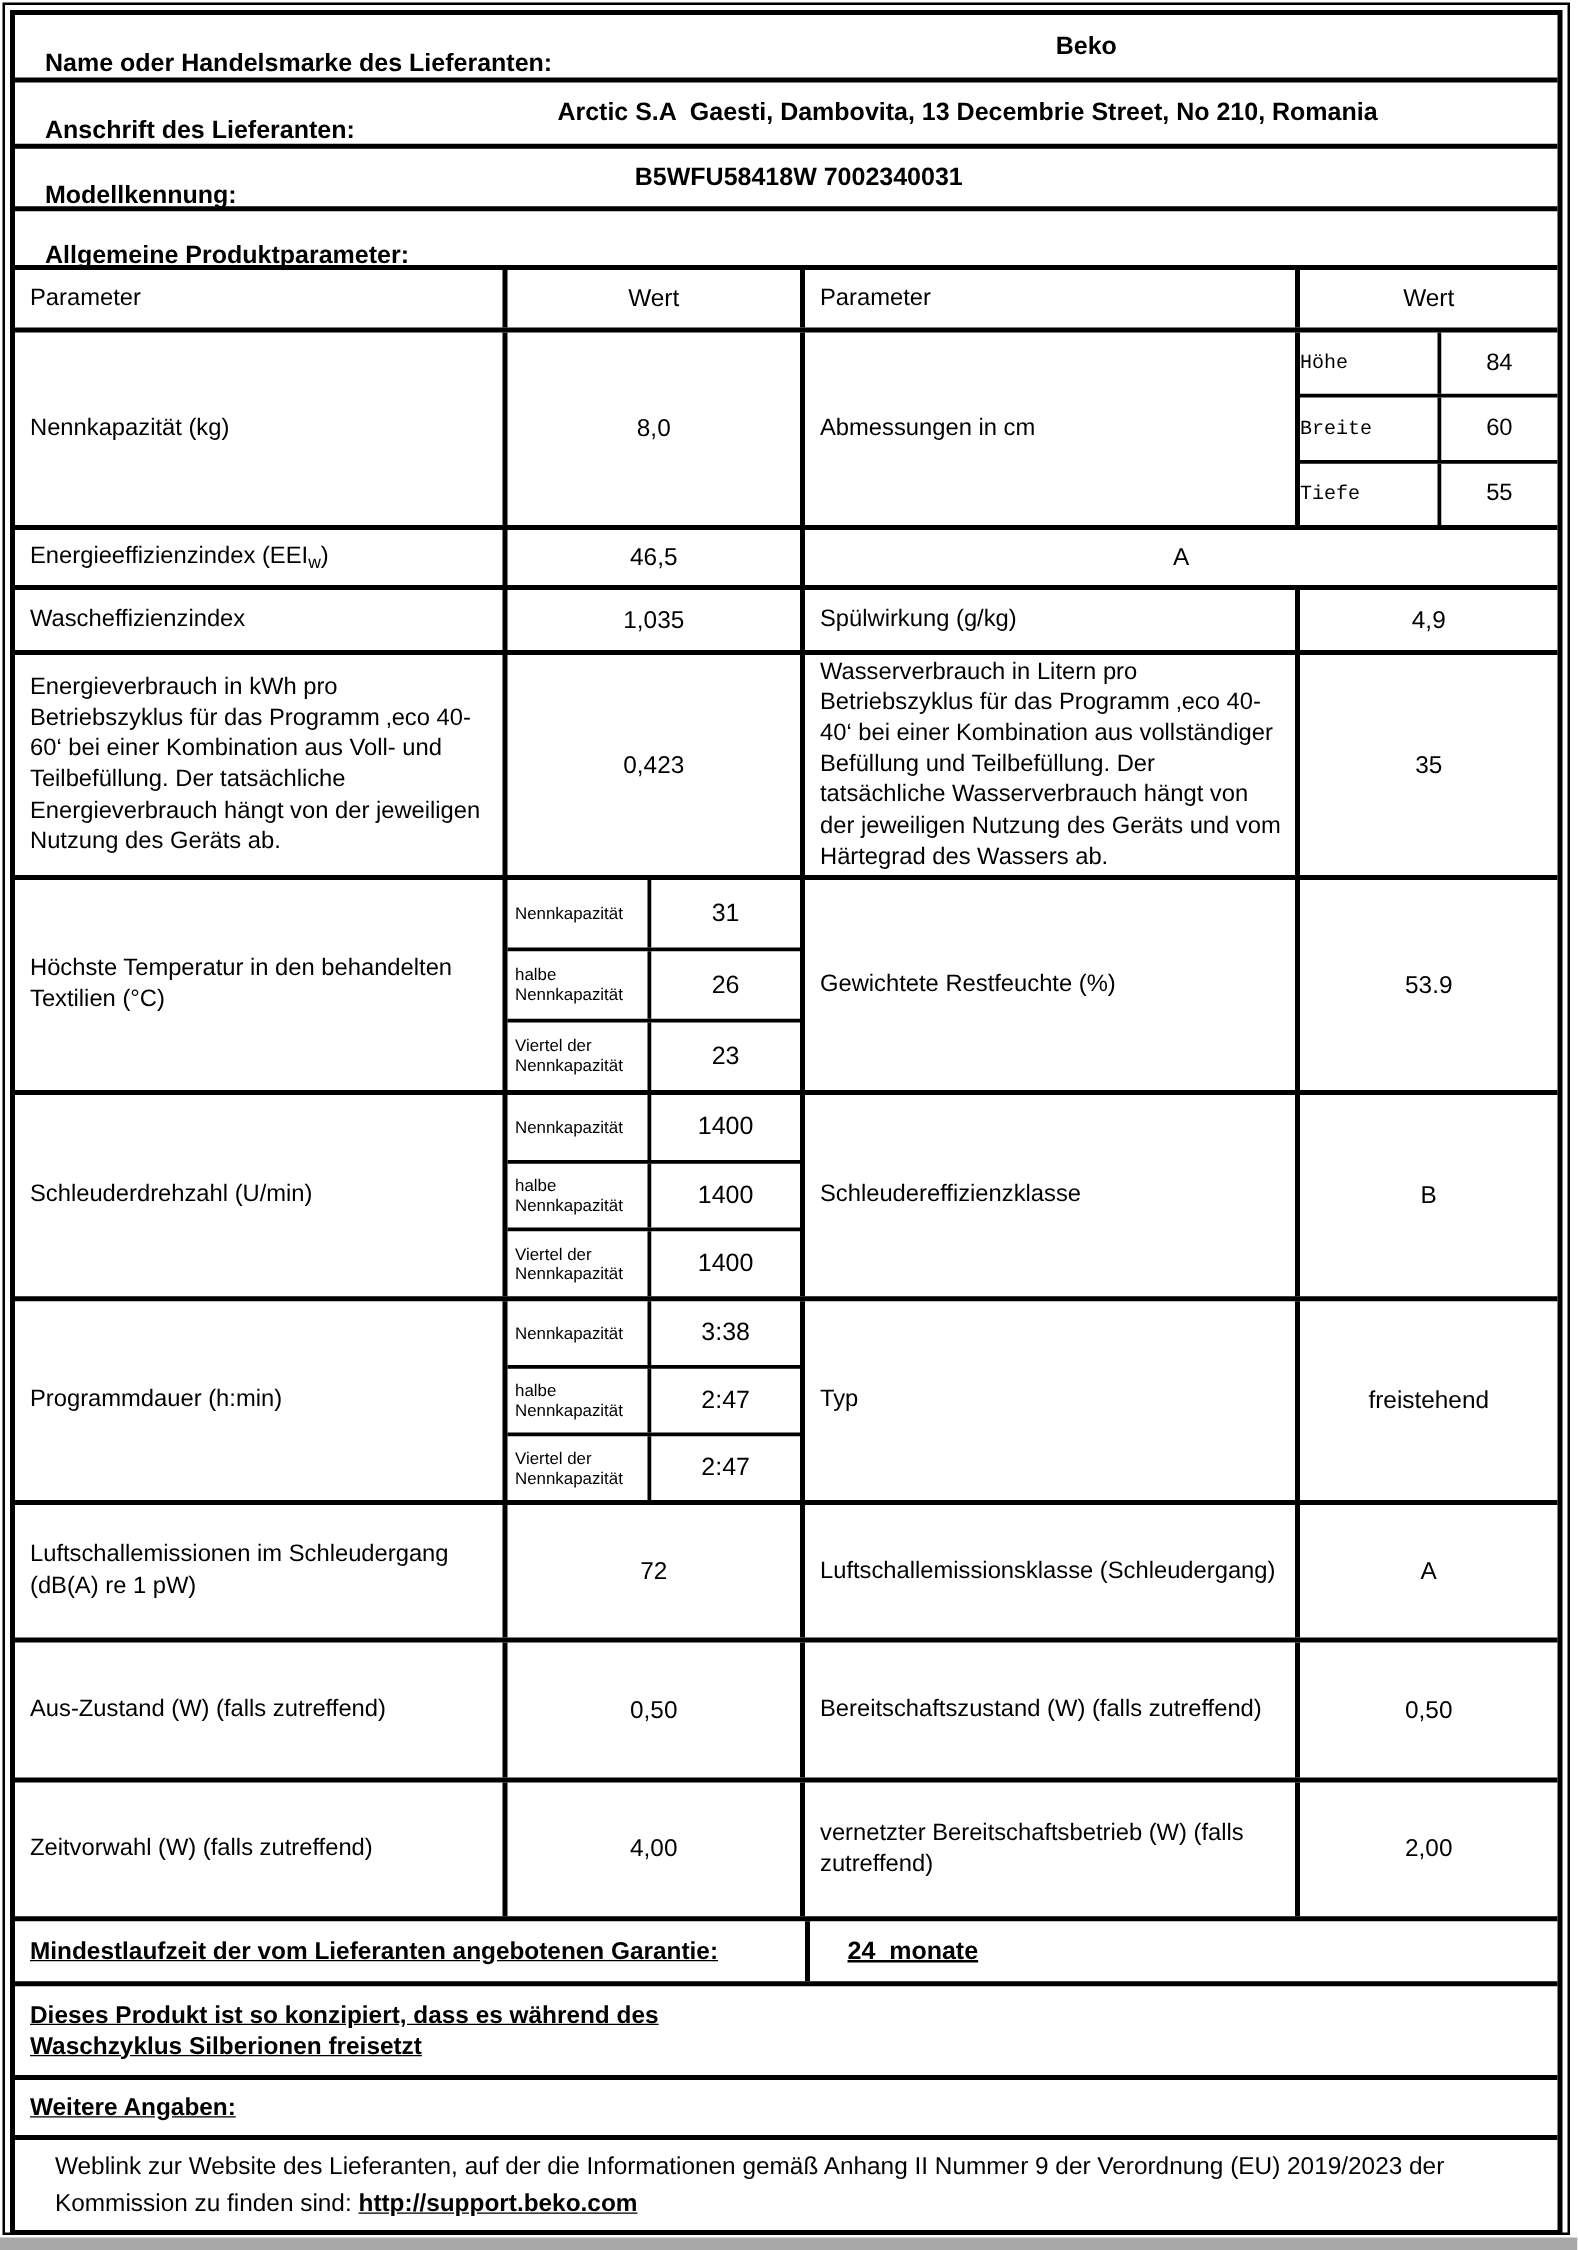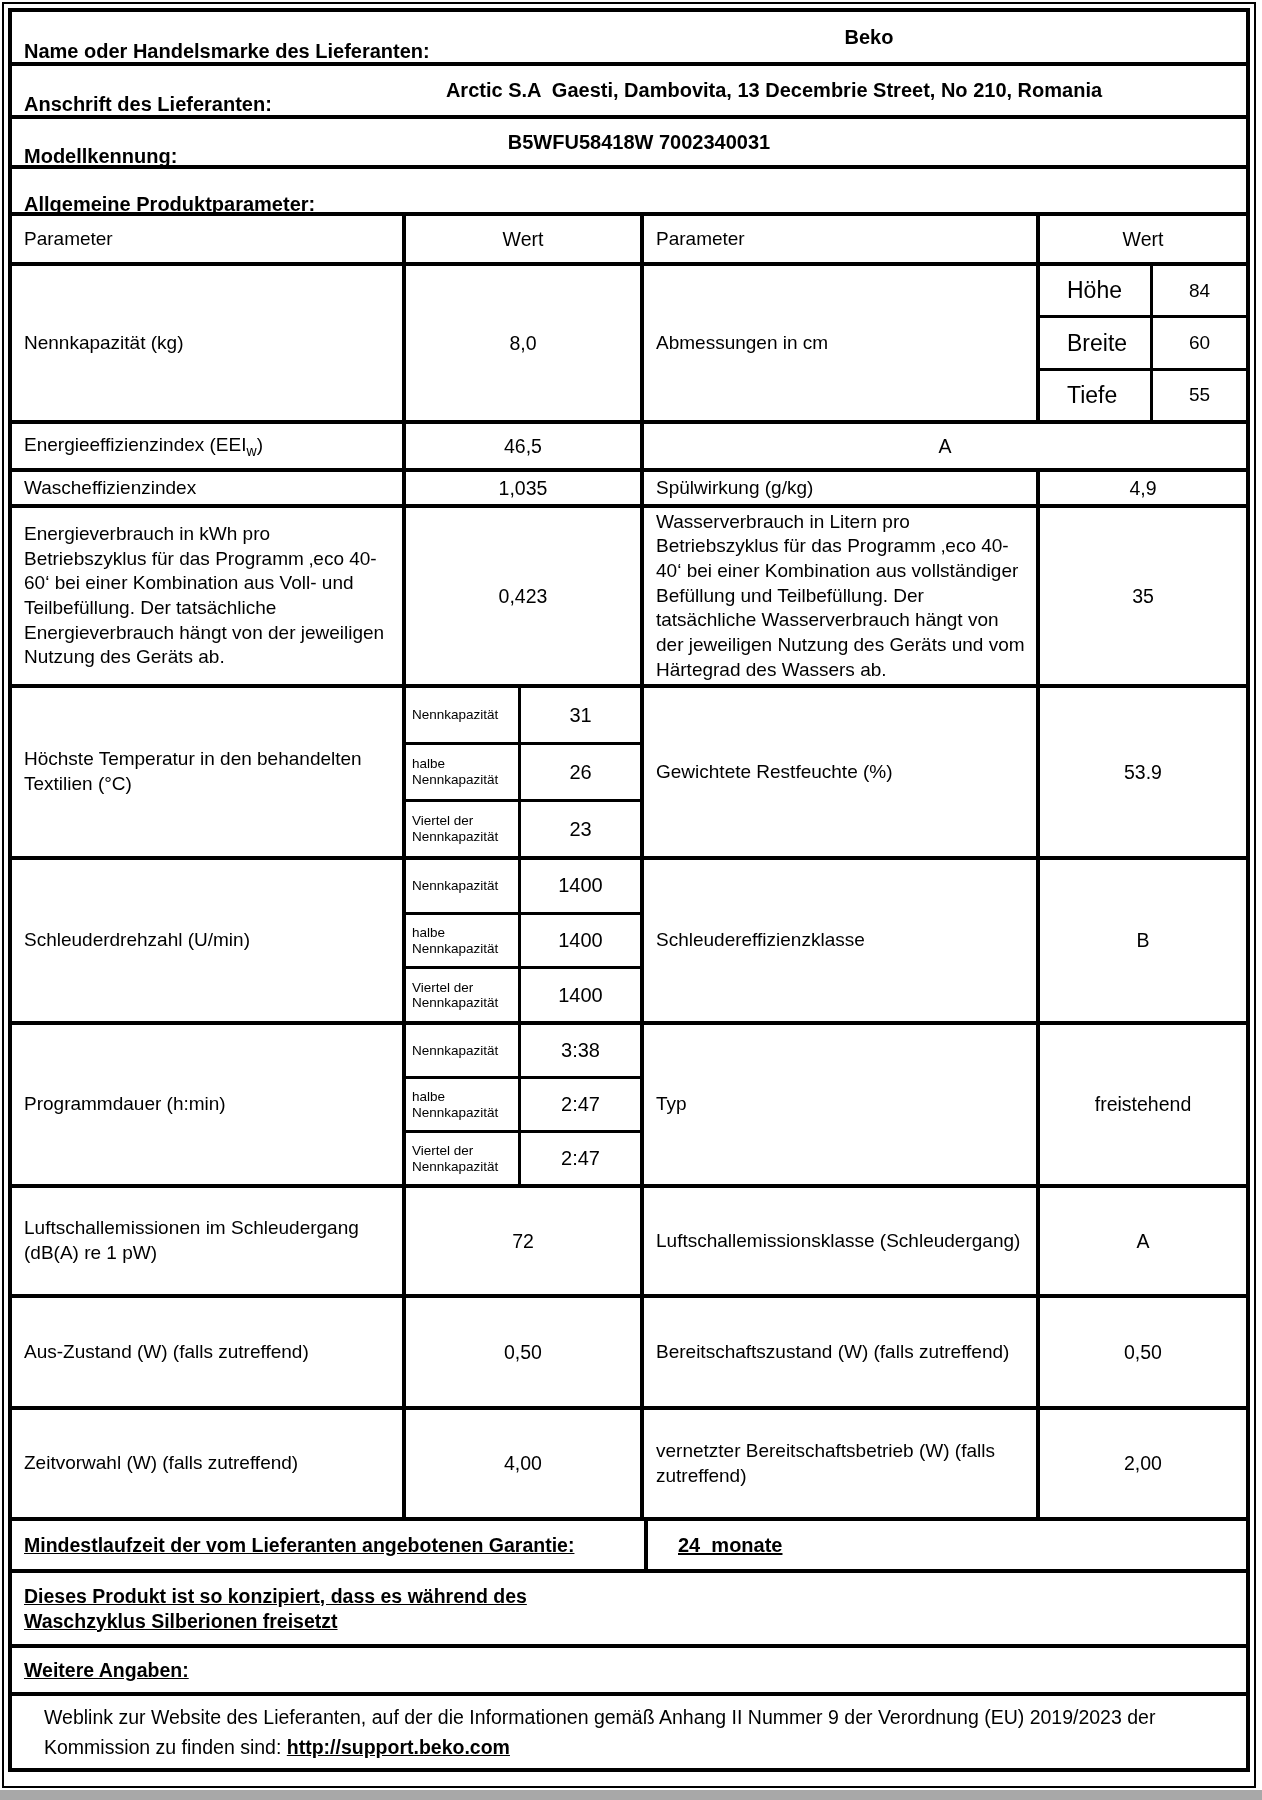--- a/index.html
+++ b/index.html
@@ -13,40 +13,40 @@
   .sheet {
     margin:4px; border:4px solid #000;
     display:flex; flex-direction:column;
   }
 
   
   .row { display:flex; border-top:4px solid #000; width:100%; }
   .row.first { border-top:none; }
 
   .hrow { align-items:center; font-weight:bold; font-size:20px; }
-  .hrow .hlabel { padding-left:12px; white-space:pre-wrap;margin-top:28px; }
+  .hrow .hlabel { padding-left:24px; white-space:pre-wrap;margin-top:28px; }
   .hrow .hval   { flex:1; text-align:center; white-space:pre-wrap; }
 
   .cell { display:flex; align-items:center; }
   .c1 { width:390px; }
   .c2 { width:238px; border-left:4px solid #000; }
   .c3 { width:396px; border-left:4px solid #000; }
   .c4 { flex:1;      border-left:4px solid #000; }
   .label { padding:6px 10px 6px 12px; font-size:19px; line-height:1.3; }
   .val { justify-content:center; text-align:center; font-size:19.5px; }
 
   
   .subtable { display:flex; flex-direction:column; }
   .subrow { flex:1; display:flex; border-top:3px solid #000; }
   .subrow.first { border-top:none; }
   .sublabel { width:112px; font-size:13.5px; line-height:1.15;
               display:flex; align-items:center; padding:2px 2px 2px 6px; }
   .subval { flex:1; border-left:3px solid #000; display:flex;
             align-items:center; justify-content:center; font-size:20px; }
-  .dims .sublabel { width:110px; font-size:23px; padding-left:27px; }
+  .dims .sublabel { width:110px; font-size:16px; padding-left:0;font-family:Liberation Mono, monospace; }
   .dims .subval { font-size:19px; }
 
   
   .left2 { width:632px; display:flex; align-items:center; }
   .right2 { flex:1; border-left:4px solid #000; display:flex; align-items:center; }
   .bold { font-weight:bold;text-decoration:underline; }
   .blabel { padding:4px 8px 4px 12px; font-size:19.5px; line-height:1.25; }
   .bval { padding-left:30px; font-size:20px; white-space:pre-wrap; }
 
   .fullcell { width:100%; display:flex; align-items:center; }
@@ -112,21 +112,21 @@
     </div>
 
     <div class="row" style="height:48px">
       <div class="cell c1 label">
         <span><span>Energieeffizienzindex (EEI</span><sub class="eei-sub">w</sub><span>)</span></span>
       </div>
       <div class="cell c2 val">46,5</div>
       <div class="cell c4 val">A</div>
     </div>
 
-    <div class="row" style="height:36px">
+    <div class="row" style="height:52px">
       <div class="cell c1 label">Wascheffizienzindex</div>
       <div class="cell c2 val">1,035</div>
       <div class="cell c3 label">Spülwirkung (g/kg)</div>
       <div class="cell c4 val">4,9</div>
     </div>
 
     <div class="row" style="height:180px">
       <div class="cell c1 label">Energieverbrauch in kWh pro Betriebszyklus für das Programm ‚eco 40-60‘ bei einer Kombination aus Voll- und Teilbefüllung. Der tatsächliche Energieverbrauch hängt von der jeweiligen Nutzung des Geräts ab.</div>
       <div class="cell c2 val">0,423</div>
       <div class="cell c3 label">Wasserverbrauch in Litern pro Betriebszyklus für das Programm ‚eco 40-40‘ bei einer Kombination aus vollständiger Befüllung und Teilbefüllung. Der tatsächliche Wasserverbrauch hängt von der jeweiligen Nutzung des Geräts und vom Härtegrad des Wassers ab.</div>

